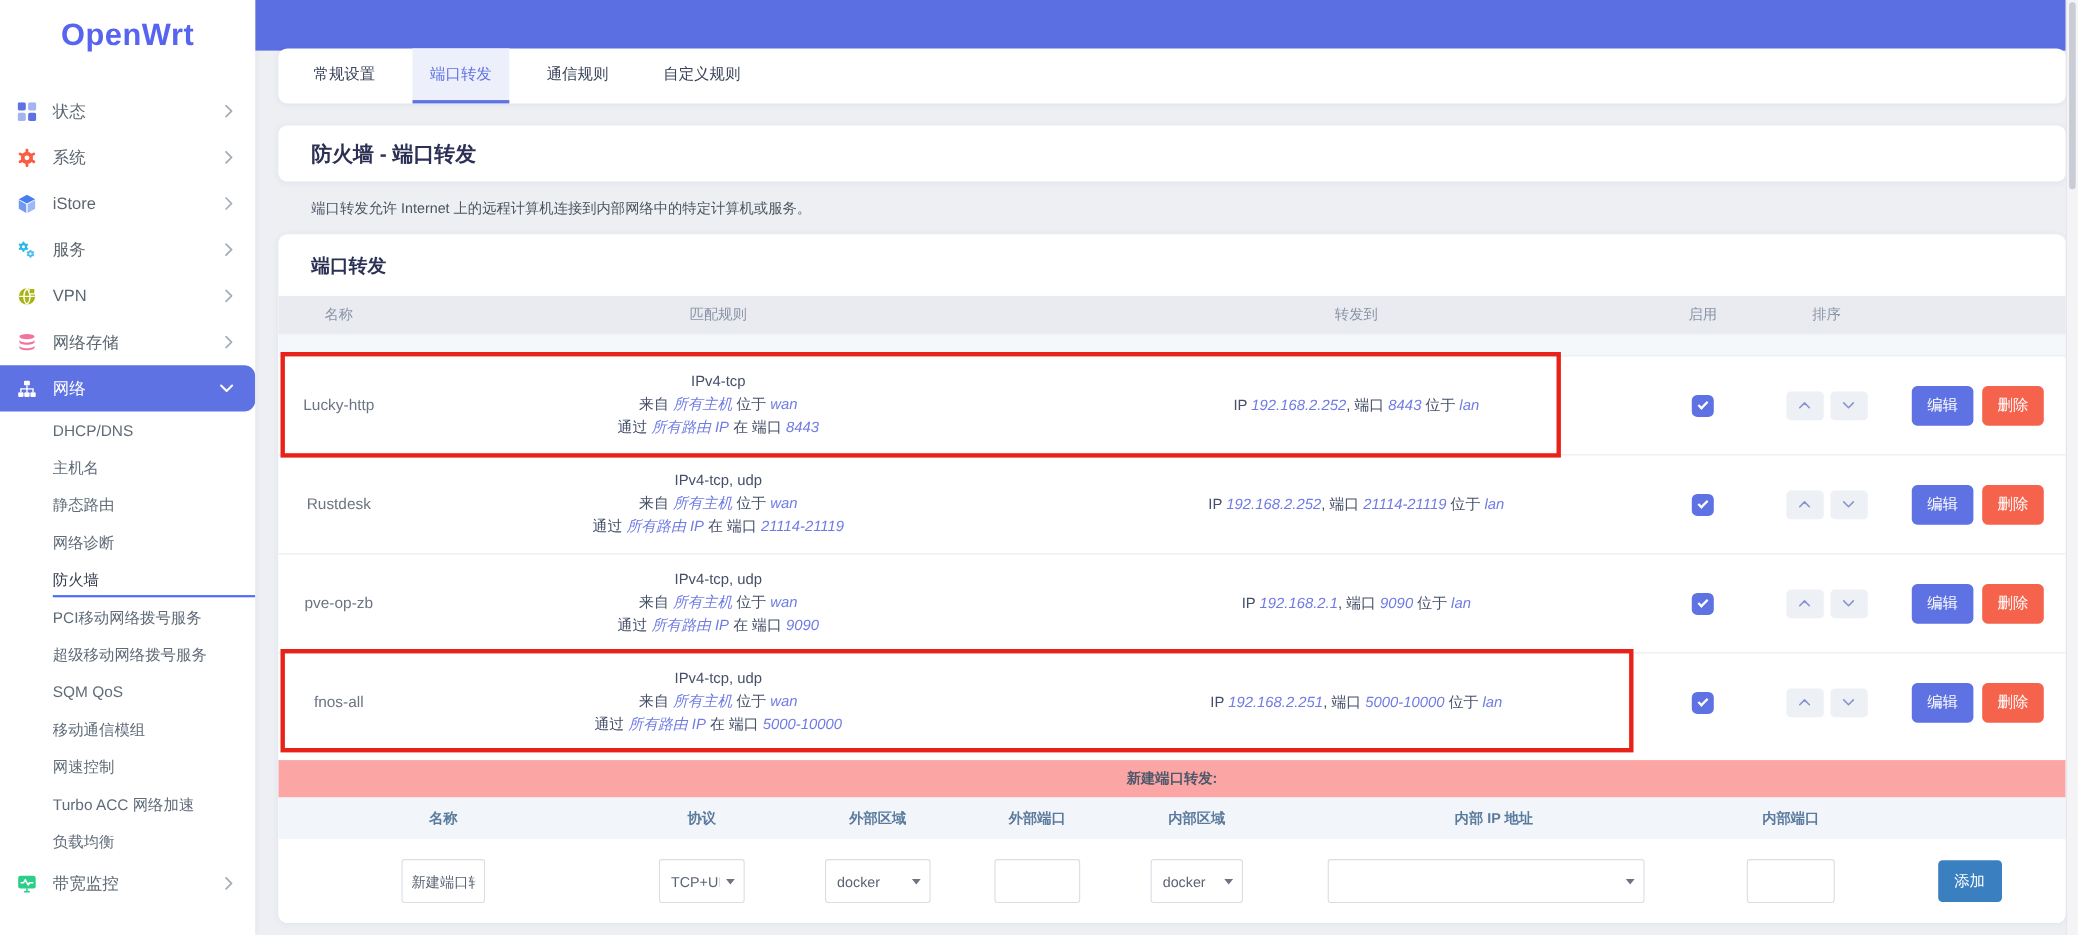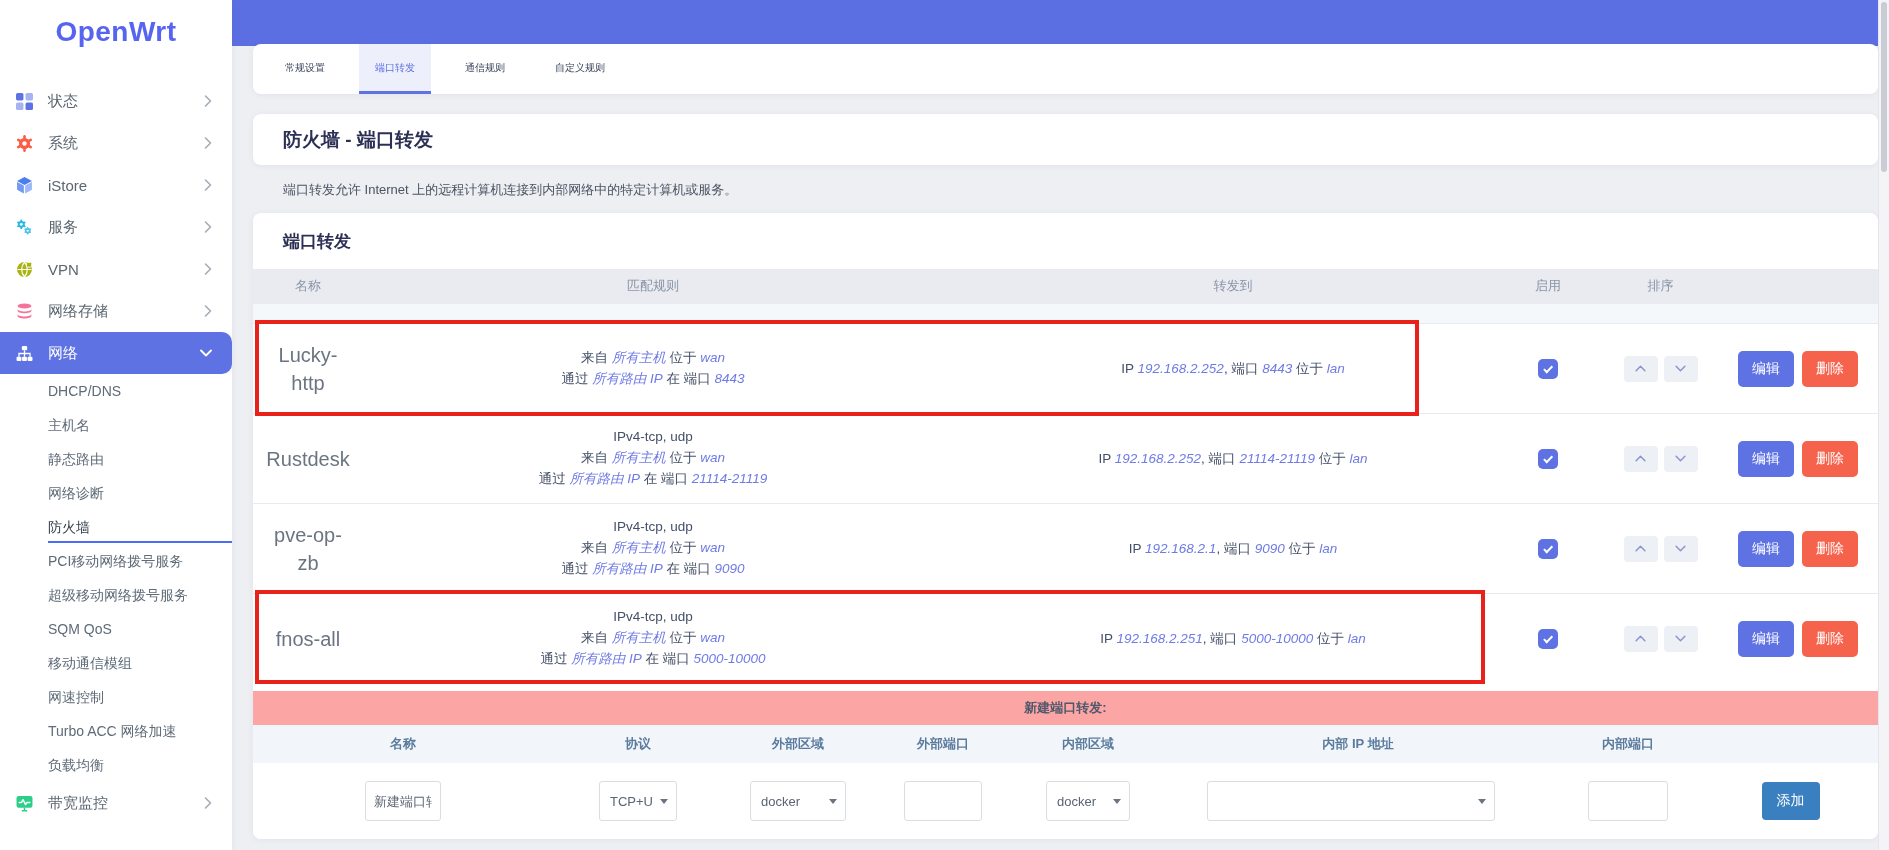--- a/index.html
+++ b/index.html
@@ -22,42 +22,42 @@
   .sub-item.active { color:#333d4b; font-weight:500; }
   .sub-item.active::after { content:''; position:absolute; left:48px; right:0; bottom:1px;
     height:2px; background:#4c6ef5; }
 
   
   .main { position:absolute; left:232px; top:0; right:11px; bottom:0; padding:0 0 0 21px; }
   .topband { position:absolute; left:0; top:0; right:0; height:46px; background:#5c6fe2; }
   .card { background:#fff; border-radius:8px; box-shadow:0 1px 6px rgba(60,70,110,.07); position:relative; }
 
   .tabs-card { margin-top:44px; height:50px; display:flex; align-items:stretch; padding:0 16px; z-index:2; }
-  .tab { padding:12px 16px; display:flex; align-items:center; font-size:10px; color:#39445a;
+  .tab { padding:12px 16px; display:flex; align-items:center; font-size:14px; color:#39445a;
     cursor:pointer; border-bottom:3px solid transparent; margin-right:18px; }
   .tab.active { color:#5e72e4; background:#edf0fb; border-bottom:3px solid #5e72e4; }
 
   .title-card { margin-top:20px; height:51px; display:flex; align-items:center; padding:0 30px; }
   .page-title { font-size:19px; font-weight:700; color:#2c3054; }
   .desc { margin:16px 0 14px; padding-left:30px; font-size:13px; color:#4b5462; }
 
   .section-card { overflow:hidden; }
   .card-head { height:56px; display:flex; align-items:center; padding:0 30px; }
   .section-title { font-size:17px; font-weight:700; color:#2c3054; }
 
   .tgrid { display:grid; grid-template-columns:150px 500px 590px 110px 115px 1fr; align-items:center; }
   .thead { height:34px; background:#e9ebf0; color:#8a94a6; font-size:13px; }
   .thead > div { text-align:center; }
   .thead .h-name { padding-right:40px; }
   .thead .h-dest { padding-left:70px; }
   .spacer-row { height:20px; background:#f4f8fb; border-top:1px solid #e7eaf0; }
   .frow { height:90px; border-top:1px solid #e7eaf0; background:#fff; }
   .cell { text-align:center; }
   .name-cell { display:flex; justify-content:center; padding-right:40px; }
-  .name-inner { width:88px; font-size:20px; color:#6b7582; line-height:1.4; word-break:break-word; }
+  .name-inner { width:88px; font-size:14px; color:#6b7582; line-height:1.4; word-break:break-word; }
   .match-cell { font-size:13.5px; color:#454f68; line-height:1.55; }
   .dest-cell { padding-left:70px; font-size:13.5px; color:#454f68; }
   .lnk { font-style:italic; color:#6f7be4; }
   .checkbox { width:20px; height:20px; background:#5e72e4; border-radius:5px; display:inline-flex;
     align-items:center; justify-content:center; cursor:pointer; }
   .checkbox .mark { width:9px; height:5px; border-left:2px solid #fff; border-bottom:2px solid #fff;
     transform:rotate(-45deg) translate(0.5px,-1px); }
   .sort-cell { display:flex; justify-content:center; gap:6px; }
   .sort-btn { width:34px; height:26px; background:#edf0f5; border:none; border-radius:4px;
     display:flex; align-items:center; justify-content:center; cursor:pointer; }
@@ -289,20 +289,21 @@
       <div></div>
     </div>
     <div class="spacer-row"></div>
 
     <div id="rows">
         <div class="tgrid frow">
           <div class="cell name-cell">
             <div class="name-inner">Lucky-http</div>
           </div>
           <div class="cell match-cell">
+            <div>IPv4-tcp</div>
             <div>来自 <span class="lnk">所有主机</span> 位于 <span class="lnk">wan</span></div>
             <div>通过 <span class="lnk">所有路由 IP</span> 在 端口 <span class="lnk">8443</span></div>
           </div>
           <div class="cell dest-cell">IP <span class="lnk">192.168.2.252</span>, 端口 <span class="lnk">8443</span> 位于 <span class="lnk">lan</span></div>
           <div class="cell"><span class="checkbox">
               <span class="mark"></span>
             </span></div>
           <div class="cell sort-cell">
             <button class="sort-btn">
               <svg viewBox="0 0 12 8" width="11" height="7">

